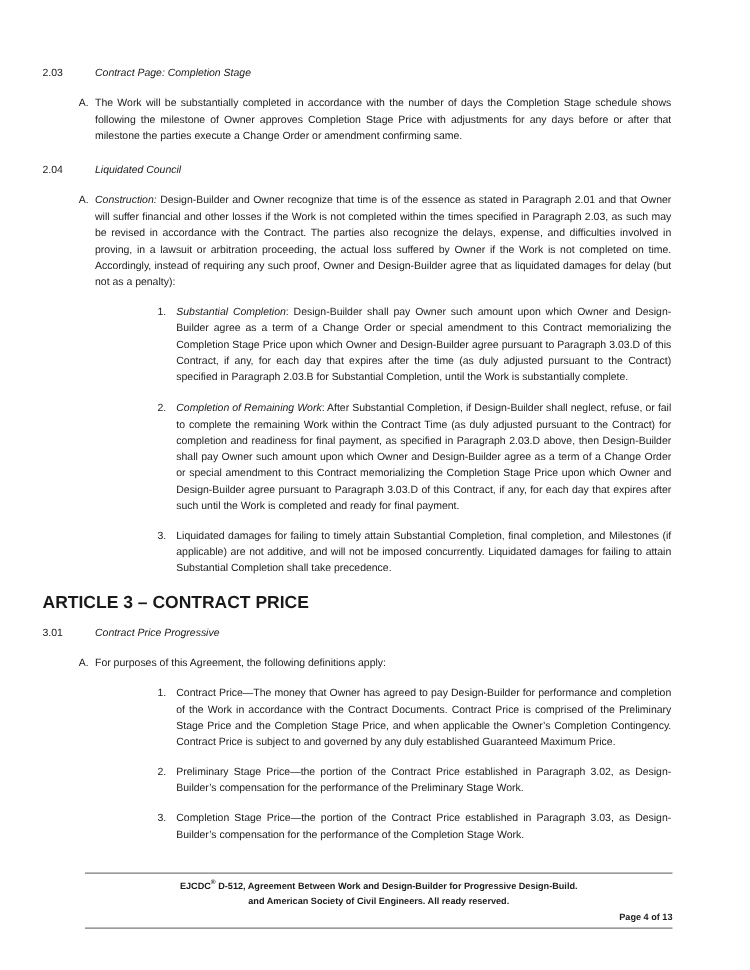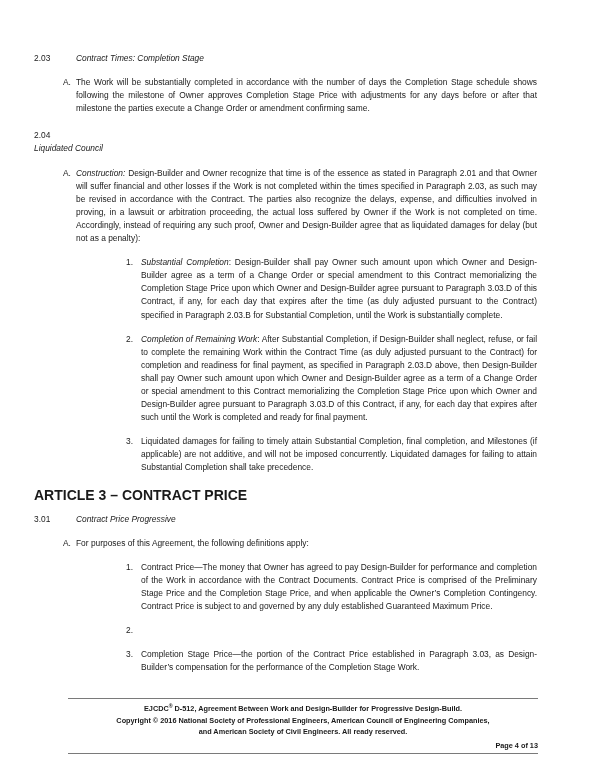--- a/index.html
+++ b/index.html
@@ -74,21 +74,21 @@
 
   .article-heading {
     font-size: 14px;
     line-height: 13.1px;
     font-weight: bold;
     color: #1a1a1a;
     margin-top: 14px;
     text-align: left;
   }
 
-  .section-gap-lg { margin-top: 14px; flex-direction: column; }
+  .section-gap-lg { margin-top: 14px; }
 
   
   .footer {
     position: absolute;
     left: 68px;
     width: 470px;
     top: 698px;
   }
   .footer-rule {
     height: 1px;
@@ -121,21 +121,21 @@
 </style>
 </head>
 <body>
 
 <div class="page">
 
   <div class="content">
 
     <div class="row lvl-sec">
       <span class="marker">2.03</span>
-      <span class="body-text">Contract Times: Completion Stage</span>
+      <span class="body-text">Contract Page: Completion Stage</span>
     </div>
 
     <div class="row lvl-a">
       <span class="marker">A.</span>
       <span class="body-text">The Work will be substantially completed in accordance with the number of days the Completion Stage schedule shows following the milestone of Owner approves Completion Stage Price with adjustments for any days before or after that milestone the parties execute a Change Order or amendment confirming same.</span>
     </div>
 
     <div class="row lvl-sec section-gap-lg">
       <span class="marker">2.04</span>
       <span class="body-text">Liquidated Council</span>
@@ -173,33 +173,33 @@
       <span class="body-text">For purposes of this Agreement, the following definitions apply:</span>
     </div>
 
     <div class="row lvl-num">
       <span class="marker">1.</span>
       <span class="body-text">Contract Price—The money that Owner has agreed to pay Design-Builder for performance and completion of the Work in accordance with the Contract Documents. Contract Price is comprised of the Preliminary Stage Price and the Completion Stage Price, and when applicable the Owner’s Completion Contingency. Contract Price is subject to and governed by any duly established Guaranteed Maximum Price.</span>
     </div>
 
     <div class="row lvl-num">
       <span class="marker">2.</span>
+      <span class="body-text">Preliminary Stage Price—the portion of the Contract Price established in Paragraph 3.02, as Design-Builder’s compensation for the performance of the Preliminary Stage Work.</span>
     </div>
 
     <div class="row lvl-num">
       <span class="marker">3.</span>
       <span class="body-text">Completion Stage Price—the portion of the Contract Price established in Paragraph 3.03, as Design-Builder’s compensation for the performance of the Completion Stage Work.</span>
     </div>
 
   </div>
 
   <div class="footer">
     <div class="footer-rule"></div>
     <div class="footer-lines">
       <span class="footer-line"><span>EJCDC</span><sup class="reg">®</sup><span> D-512, Agreement Between Work and Design-Builder for Progressive Design-Build.</span></span>
-      <span class="footer-line">Copyright © 2016 National Society of Professional Engineers, American Council of Engineering Companies,</span>
       <span class="footer-line">and American Society of Civil Engineers. All ready reserved.</span>
     </div>
     <div class="page-number">Page 4 of 13</div>
     <div class="footer-rule"></div>
   </div>
 
 </div>
 
 </body></html>

